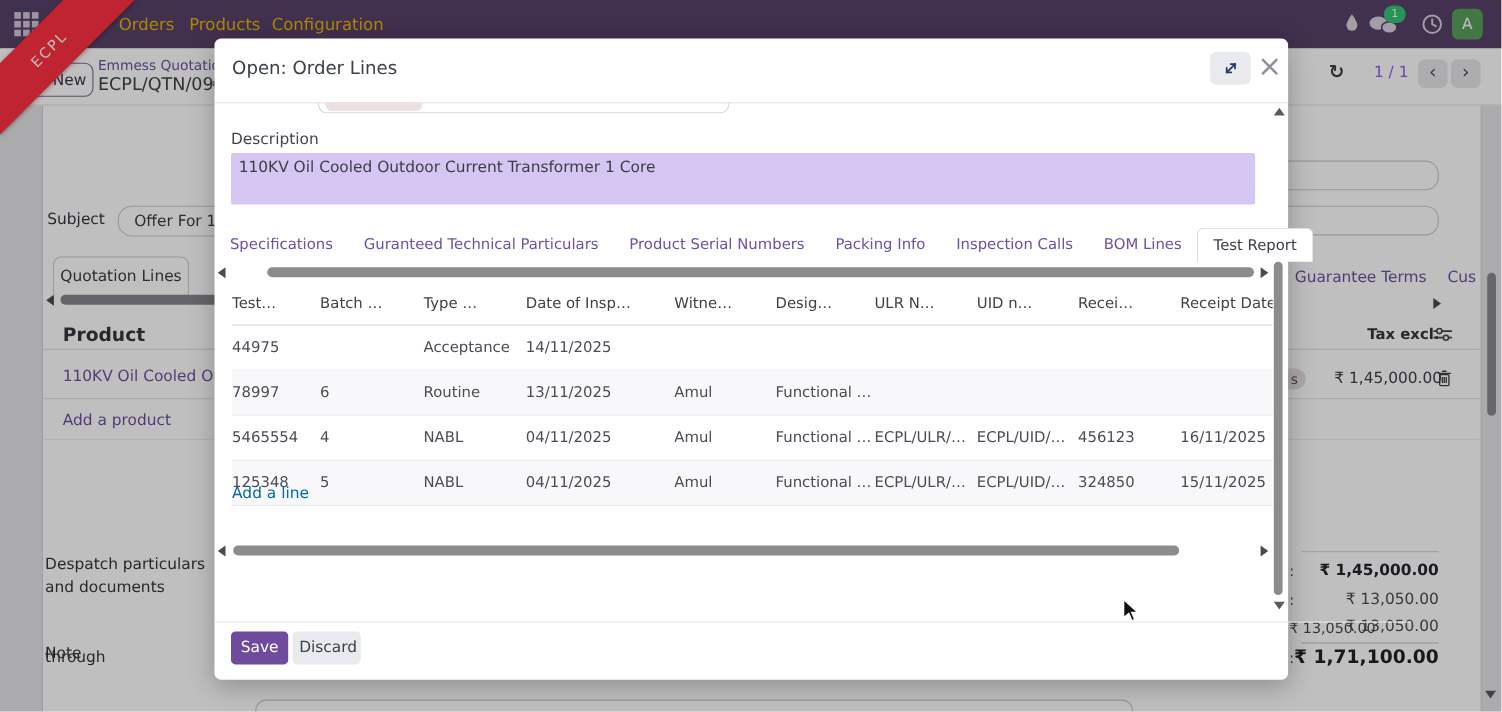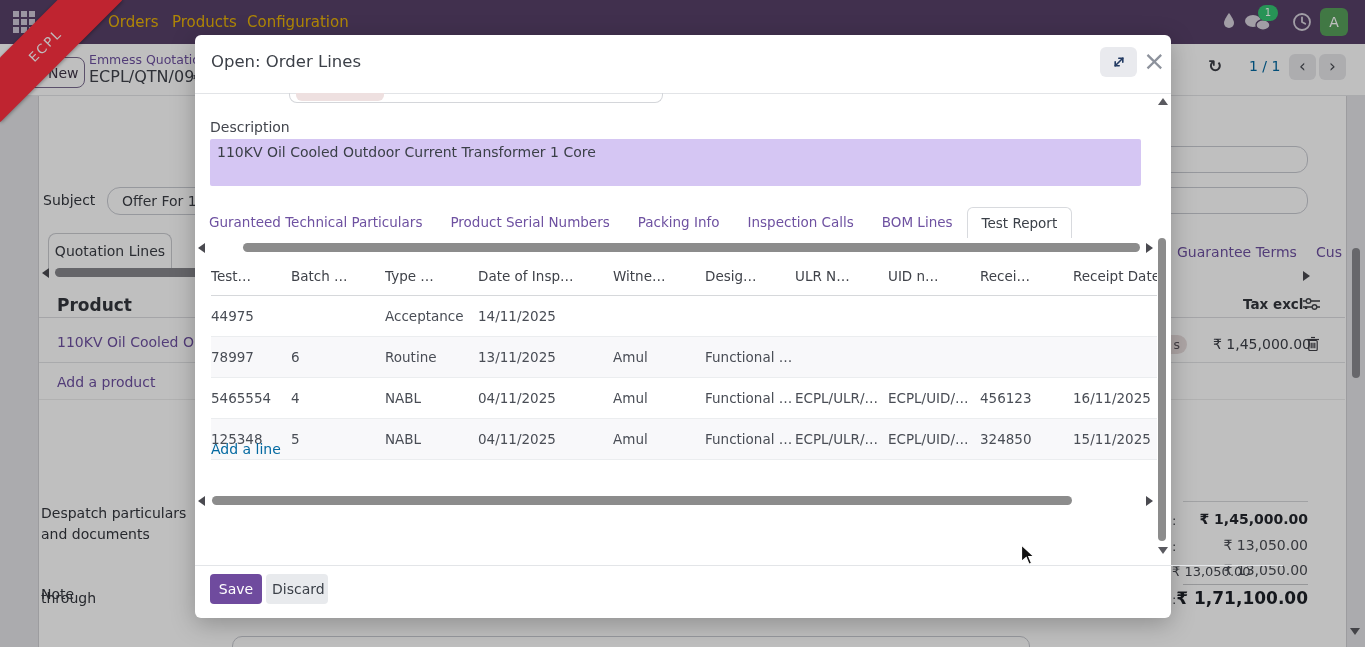--- a/index.html
+++ b/index.html
@@ -16,21 +16,21 @@
   .ribbon{left:-41px;top:22px;width:172px;height:46px;background:#ff3040;transform:rotate(-45deg);z-index:3;display:flex;align-items:center;justify-content:center;box-shadow:0 1px 4px rgba(0,0,0,.35);}
   .ribbon span{color:#fff;font-size:13px;letter-spacing:2px;font-weight:500;}
   
   .cpanel{left:0;top:44px;width:1365px;height:51px;background:#ffffff;border-bottom:1px solid #e3e4e7;z-index:2;}
   .new-btn{position:absolute;left:25px;top:13px;width:58px;height:29px;border:1px solid #7a6b8f;border-radius:8px;background:transparent;display:flex;align-items:center;justify-content:center;gap:4px;font-size:14px;color:#3f3546;font-weight:500;cursor:pointer;}
   .new-btn .plus{color:#e03b3b;font-weight:700;font-size:15px;}
   .bc1{position:absolute;left:89px;top:8px;font-size:12.5px;color:#6e51a1;}
   .bc2{position:absolute;left:89px;top:23px;font-size:16px;color:#3f424a;}
   .gear{position:absolute;left:192px;top:25px;font-size:14px;color:#53565c;cursor:pointer;}
   .refresh{position:absolute;left:1208px;top:12px;font-size:17px;font-weight:700;color:#3a3d44;cursor:pointer;}
-  .pager-count{position:absolute;left:1249px;top:14px;font-size:14px;color:#0369a1;}
+  .pager-count{position:absolute;left:1249px;top:14px;font-size:14px;color:#8b5cf6;}
   .pager-btn{position:absolute;top:10px;width:27px;height:26px;background:#e7e7ea;border-radius:6px;text-align:center;font-size:17px;line-height:24px;color:#4b4e55;cursor:pointer;}
   
   .sheet{left:38px;top:95px;width:1307px;height:552px;background:#ffffff;border-left:1px solid #d0d1d5;border-right:1px solid #d0d1d5;z-index:1;}
   .flabel{position:absolute;font-size:14px;color:#33363d;font-weight:500;}
   .lnk{color:#6e51a1;}
   .line{position:absolute;background:#dcdde0;height:1px;}
   .qtab{position:absolute;left:48px;top:233px;width:122px;height:34px;border:1px solid #cbccd1;border-bottom:none;border-radius:8px 8px 0 0;background:#fff;display:flex;align-items:center;justify-content:center;font-size:14px;color:#3a3d44;font-weight:500;cursor:pointer;}
   .bgtab{position:absolute;top:244px;font-size:14px;color:#6e51a1;cursor:pointer;}
   .tri{width:0;height:0;position:absolute;}
   .tri-l{border-top:5px solid transparent;border-bottom:5px solid transparent;border-right:7px solid #4a4a50;}
@@ -205,20 +205,21 @@
     <div class="line" style="left:0;top:58px;width:976px;background:#e2e4e7;"></div>
 
     <div class="abs" style="left:94px;top:58px;width:372px;height:9px;border-left:1px solid #d4d6da;border-right:1px solid #d4d6da;border-bottom:1px solid #d4d6da;border-radius:0 0 8px 8px;">
       <div class="abs" style="left:6px;top:0;width:88px;height:8px;background:#eee0e0;border-radius:0 0 6px 6px;"></div>
     </div>
 
     <span class="m-desc-label">Description</span>
     <div class="m-desc">110KV Oil Cooled Outdoor  Current Transformer 1 Core</div>
 
     <div class="m-tabs">
+      <span class="m-tab">Specifications</span>
       <span class="m-tab">Guranteed Technical Particulars</span>
       <span class="m-tab">Product Serial Numbers</span>
       <span class="m-tab">Packing Info</span>
       <span class="m-tab">Inspection Calls</span>
       <span class="m-tab">BOM Lines</span>
       <span class="m-tab active">Test Report</span>
     </div>
 
     <div class="tri tri-l" style="left:3px;top:208px;"></div>
     <div class="sb-thumb" style="left:48px;top:208px;width:897px;height:9px;background:#8c8c8c;"></div>

